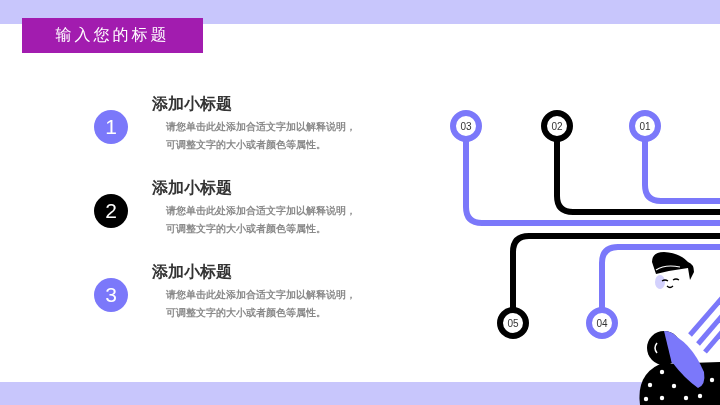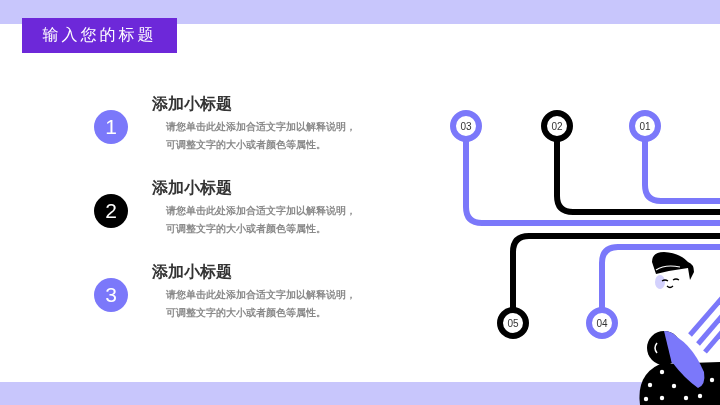--- a/index.html
+++ b/index.html
@@ -1,19 +1,19 @@
 <!DOCTYPE html>
 <html><head>
 <meta charset="utf-8">
 <style>
   html, body { margin:0; padding:0; }
   body { width:720px; height:405px; position:relative; overflow:hidden; background:#ffffff; font-family:"DejaVu Sans","Liberation Sans",sans-serif; }
   .top-band { position:absolute; left:0; top:0; width:720px; height:24px; background:#C8C6FC; }
   .bottom-band { position:absolute; left:0; top:382px; width:720px; height:23px; background:#C8C6FC; }
-  .title-box { position:absolute; left:22px; top:18px; width:155px; height:35px; background:#6d28d9; color:#ffffff; font-size:16px; letter-spacing:3px; display:flex; align-items:center; justify-content:center; }
+  .title-box { position:absolute; left:22px; top:18px; width:181px; height:35px; background:#a21caf; color:#ffffff; font-size:16px; letter-spacing:3px; display:flex; align-items:center; justify-content:center; }
   .item { position:absolute; left:0; width:420px; height:80px; }
   .num-circle { position:absolute; left:94px; width:34px; height:34px; border-radius:50%; color:#fff; font-size:21px; display:flex; align-items:center; justify-content:center; font-family:"Liberation Sans",sans-serif; font-weight:300; }
   .num-circle.purple { background:#7B78FA; }
   .num-circle.black { background:#000000; }
   .item-title { position:absolute; left:152px; font-size:16px; font-weight:bold; color:#333333; white-space:nowrap; }
   .item-desc { position:absolute; left:166px; font-size:10px; line-height:18px; color:#8a8a8a; width:210px;font-weight:bold; }
   svg.diagram { position:absolute; left:0; top:0; }
   .node-label { font-family:"Liberation Sans",sans-serif; font-size:10px; fill:#333; }
 </style>
 </head>

